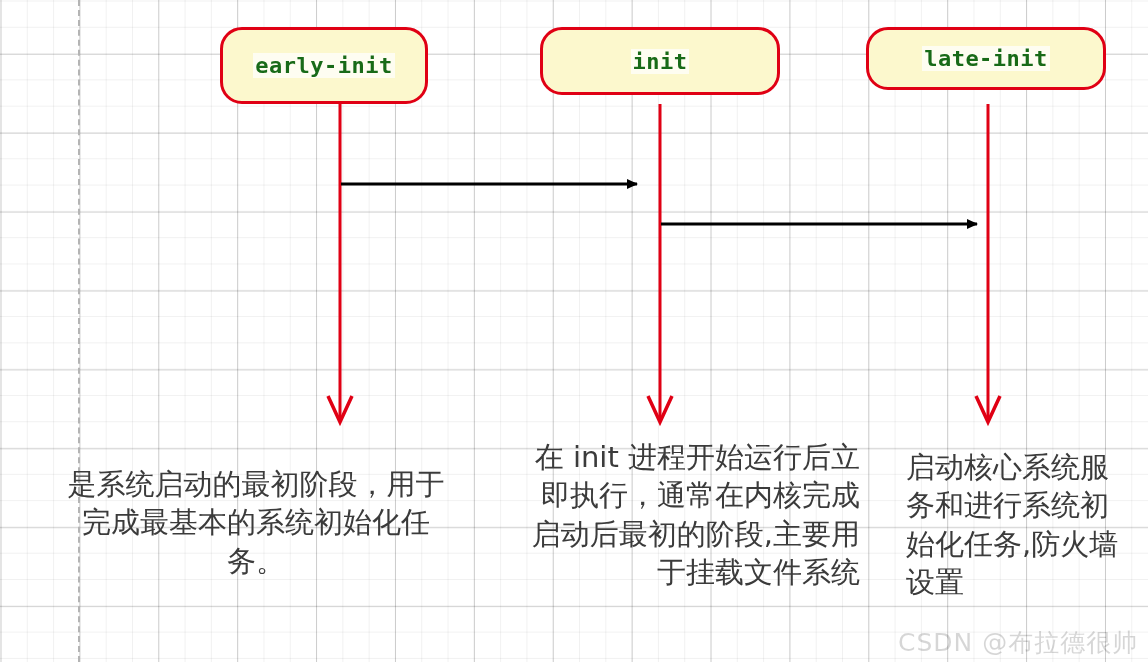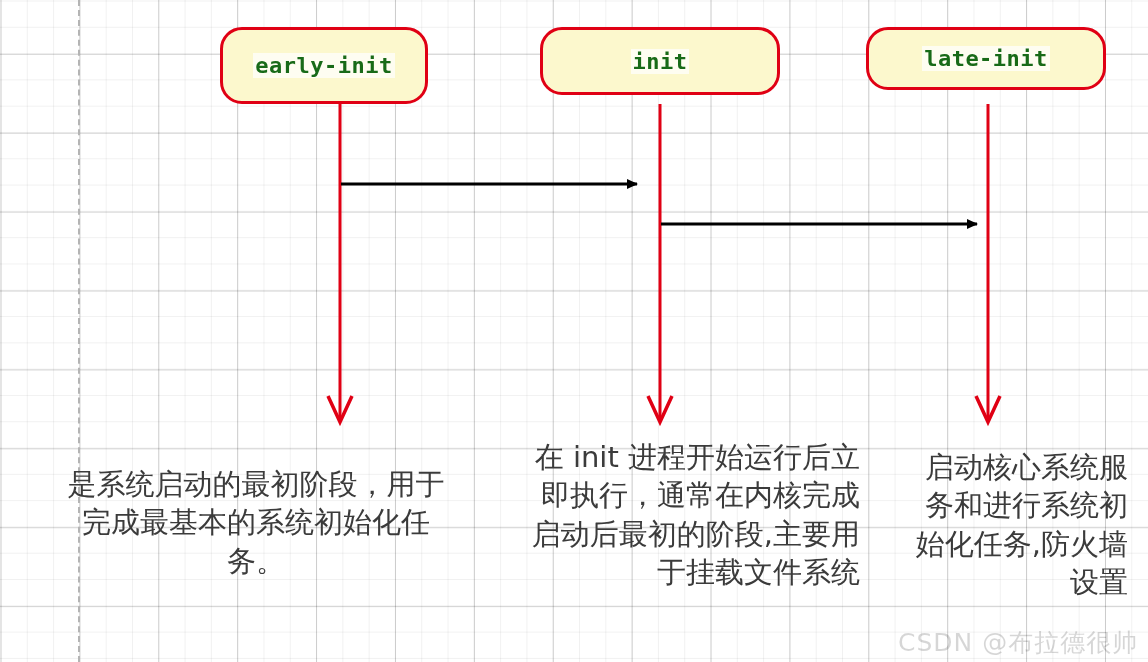--- a/index.html
+++ b/index.html
@@ -87,21 +87,21 @@
   .note {
     position: absolute;
     color: #3b3b3b;
     font-family: "DejaVu Sans", "Liberation Sans", sans-serif;
     font-size: 29px;
     line-height: 1.32;
     white-space: pre-line;
   }
   #note-early { left: 66px;  top: 465px; width: 380px; text-align: center;   }
   #note-init  { left: 520px; top: 438px; width: 340px; text-align: right;   }
-  #note-late  { left: 906px; top: 448px; width: 222px; text-align: right; }
+  #note-late  { left: 906px; top: 448px; width: 222px; text-align: left; }
 
   
   .watermark {
     position: absolute;
     white-space: nowrap;
     font-family: "DejaVu Sans", "Liberation Sans", sans-serif;
   }
   #watermark-back {
     left: 898px;
     top: 626px;

